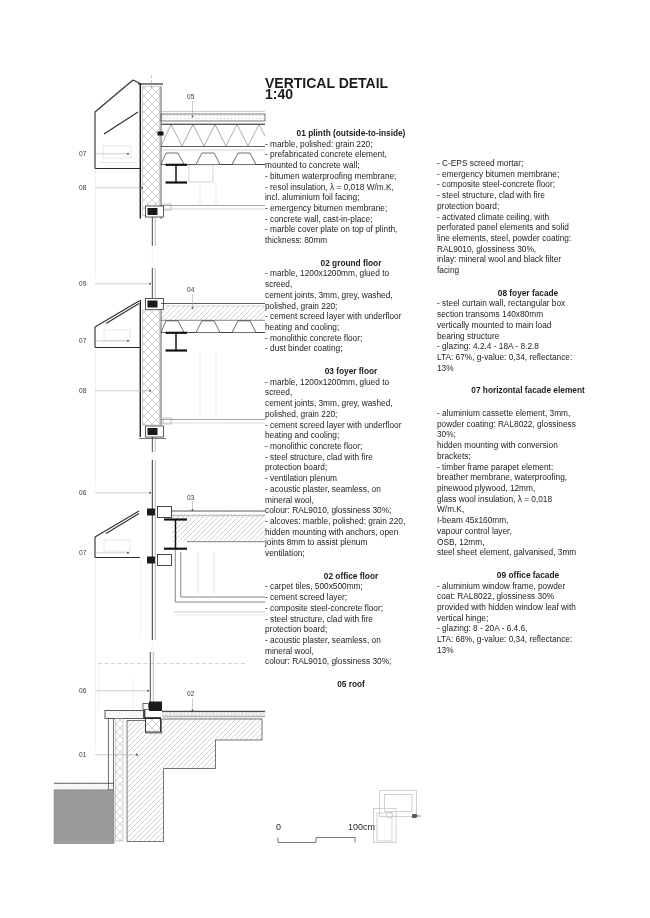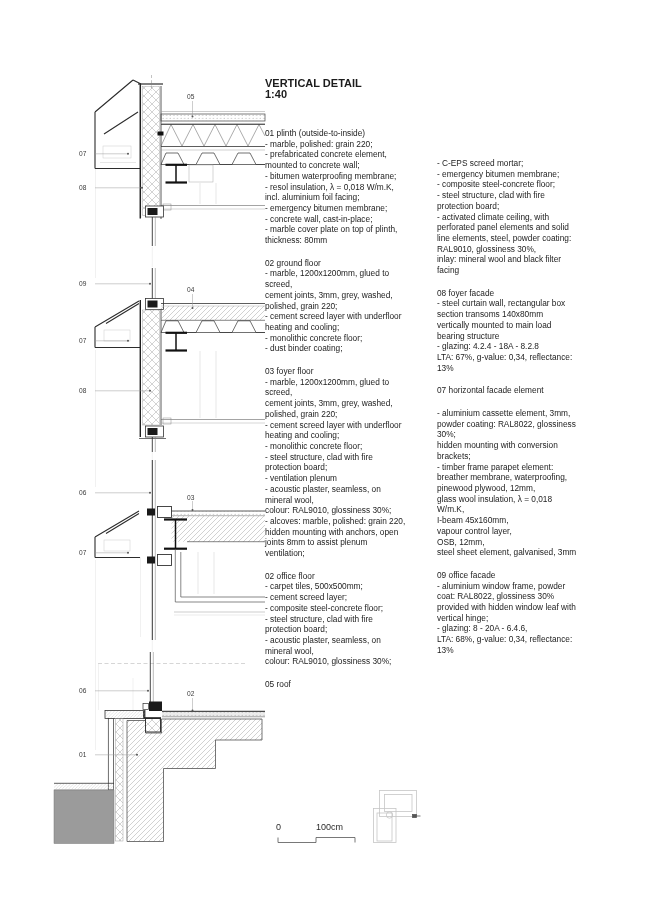--- a/index.html
+++ b/index.html
@@ -9,24 +9,24 @@
     font-family:"Liberation Sans","DejaVu Sans",sans-serif;
   }
   .page svg{position:absolute;left:0;top:0;}
   .dlabel{
     position:absolute;font-size:6.6px;line-height:7px;color:#3a3a3a;
     letter-spacing:.2px;
   }
   .col{position:absolute;color:#1c1c1c;font-size:8.3px;line-height:10.7px;}
   .col-middle{left:265px;top:78px;width:172px;}
   .col-right{left:437px;top:126px;width:182px;margin-top:32px;}
-  .sheet-title{font-weight:bold;font-size:11px;line-height:11px;margin:0 0 28px 0;}
+  .sheet-title{font-weight:bold;font-size:14px;line-height:11px;margin:0 0 28px 0;}
   .sheet-title div{white-space:pre;}
   .tsection{margin:0 0 12px 0;}
-  .theading{font-weight:normal;white-space:pre;}
+  .theading{font-weight:bold;white-space:pre;text-align:center;}
   .tbody{white-space:pre;}
   .scale-label{position:absolute;font-size:9px;color:#2a2a2a;}
 </style>
 </head>
 <body>
 
 <div class="page">
 
   <svg width="650" height="918" viewBox="0 0 650 918">
     <defs>
@@ -375,15 +375,15 @@
 coat: RAL8022, glossiness 30%
 provided with hidden window leaf with
 vertical hinge;
 - glazing: 8 - 20A - 6.4.6,
 LTA: 68%, g-value: 0,34, reflectance:
 13%</div>
     </div>
   </div>
 
   <div class="scale-label" style="left:276px;top:822px">0</div>
-  <div class="scale-label" style="left:316px;top:822px">100cm</div>
+  <div class="scale-label" style="left:348px;top:822px">100cm</div>
 
 </div>
 
 </body></html>

